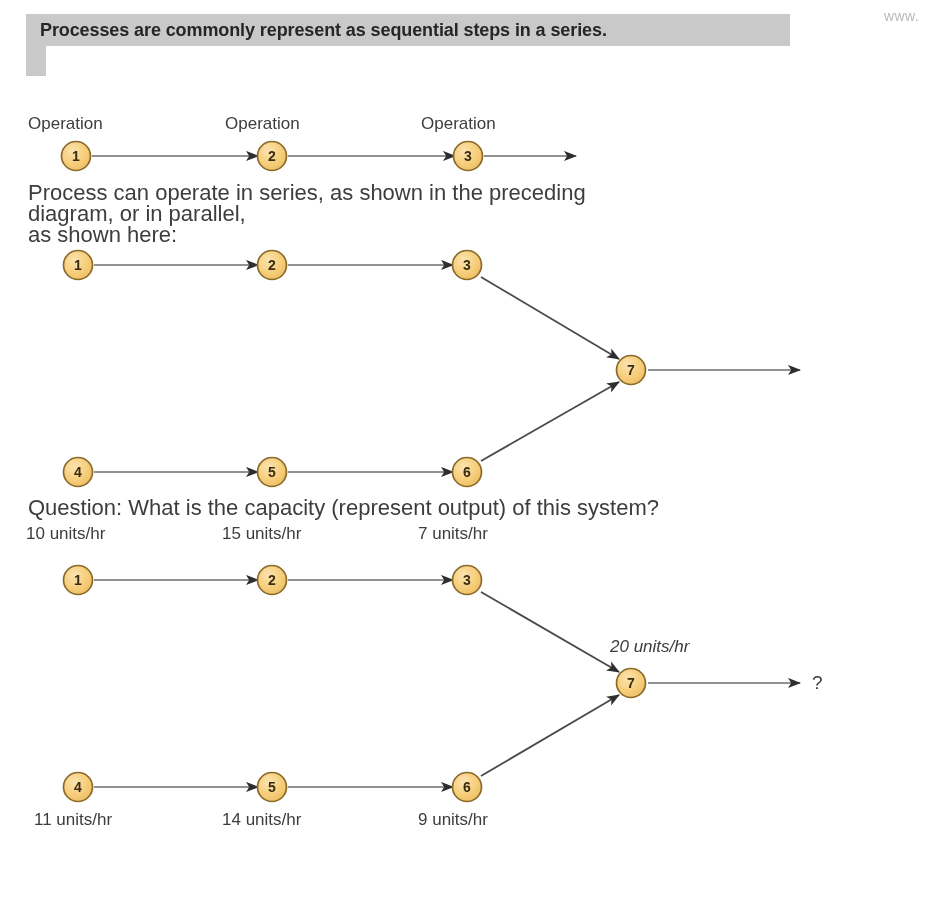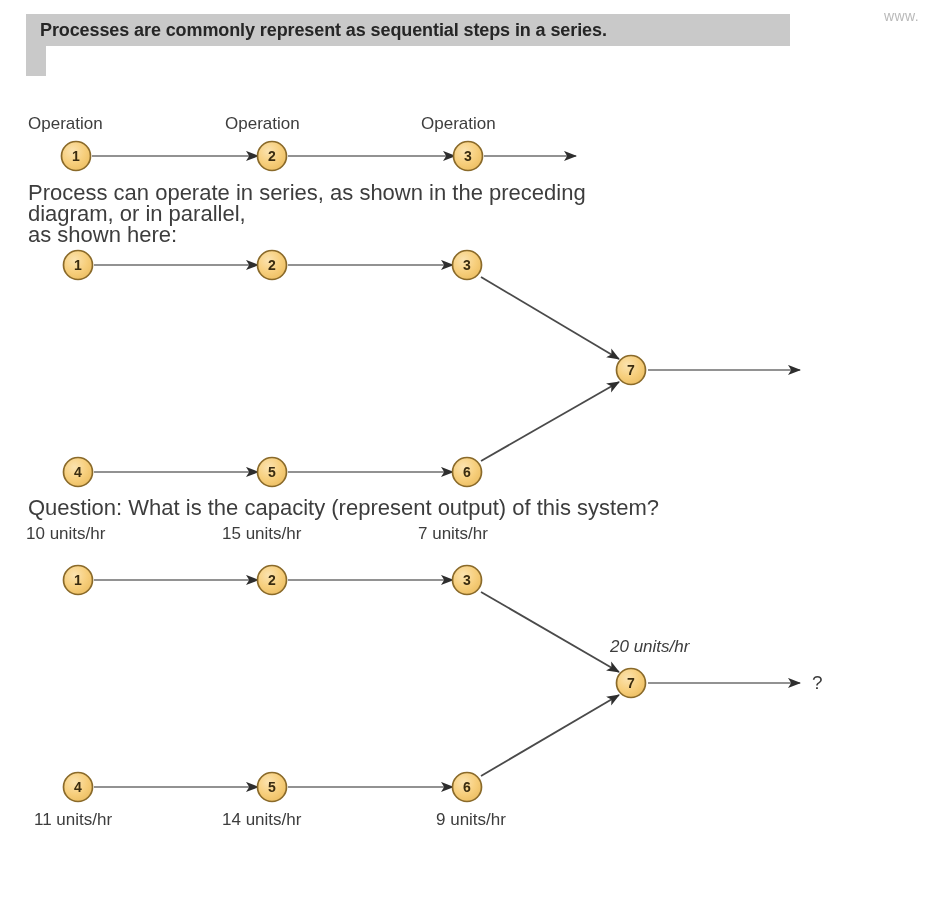--- a/index.html
+++ b/index.html
@@ -191,17 +191,17 @@
 <div class="para" id="para-series">Process can operate in series, as shown in the preceding diagram, or in parallel,
 as shown here:</div>
 <div class="para" id="para-question">Question: What is the capacity (represent output) of this system?</div>
 
 <div class="nodelabel" style="left:26px; top:524px;">10 units/hr</div>
 <div class="nodelabel" style="left:222px; top:524px;">15 units/hr</div>
 <div class="nodelabel" style="left:418px; top:524px;">7 units/hr</div>
 
 <div class="nodelabel" style="left:26px; top:810px;margin-left:8px;">11 units/hr</div>
 <div class="nodelabel" style="left:222px; top:810px;">14 units/hr</div>
-<div class="nodelabel" style="left:436px; top:810px;">9 units/hr</div>
+<div class="nodelabel" style="left:418px; top:810px;">9 units/hr</div>
 
 <div class="nodelabel" style="left:610px; top:637px;font-style:italic;">20 units/hr</div>
 
 <div class="qmark" style="left:812px; top:672px;">?</div>
 
 </body></html>

